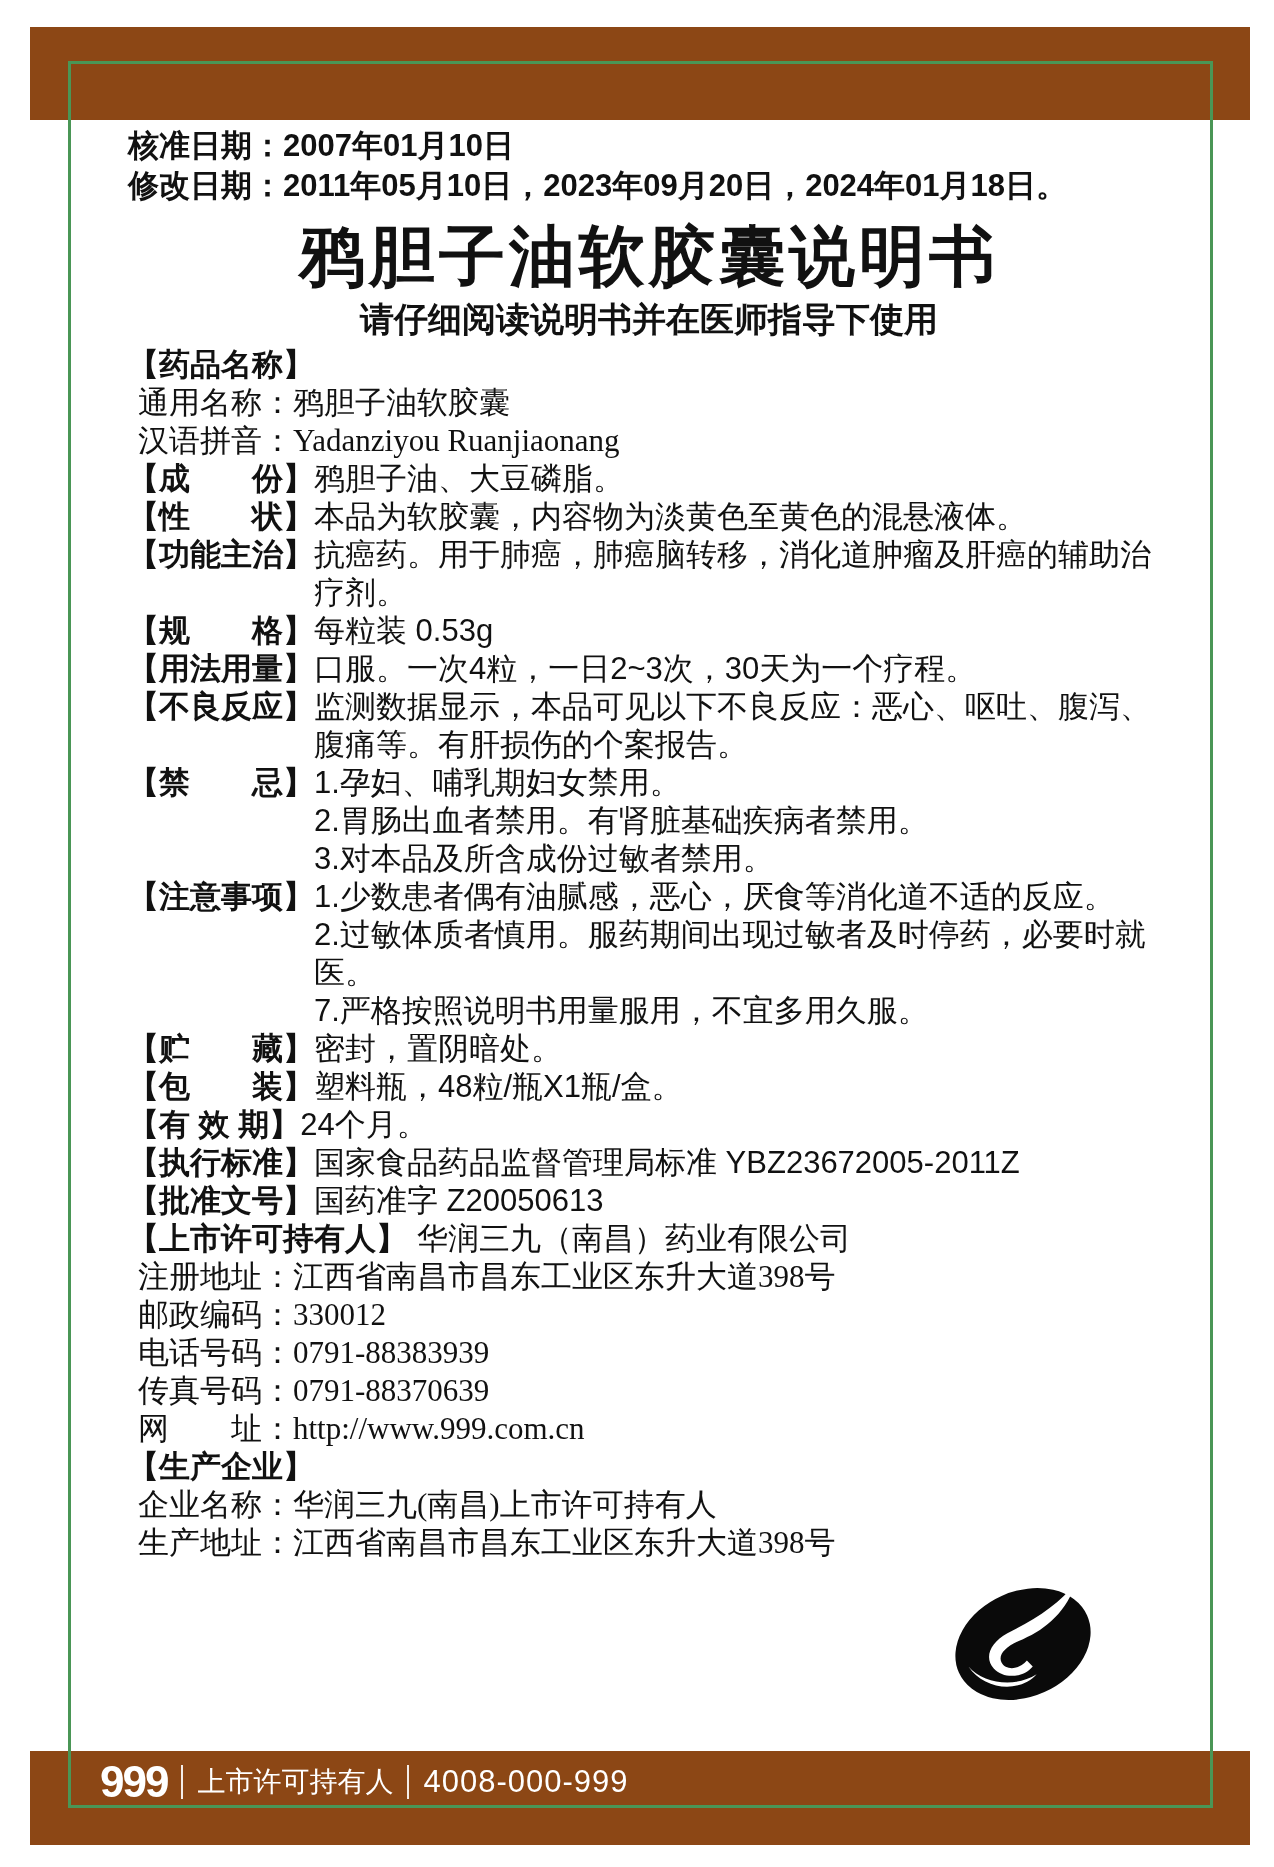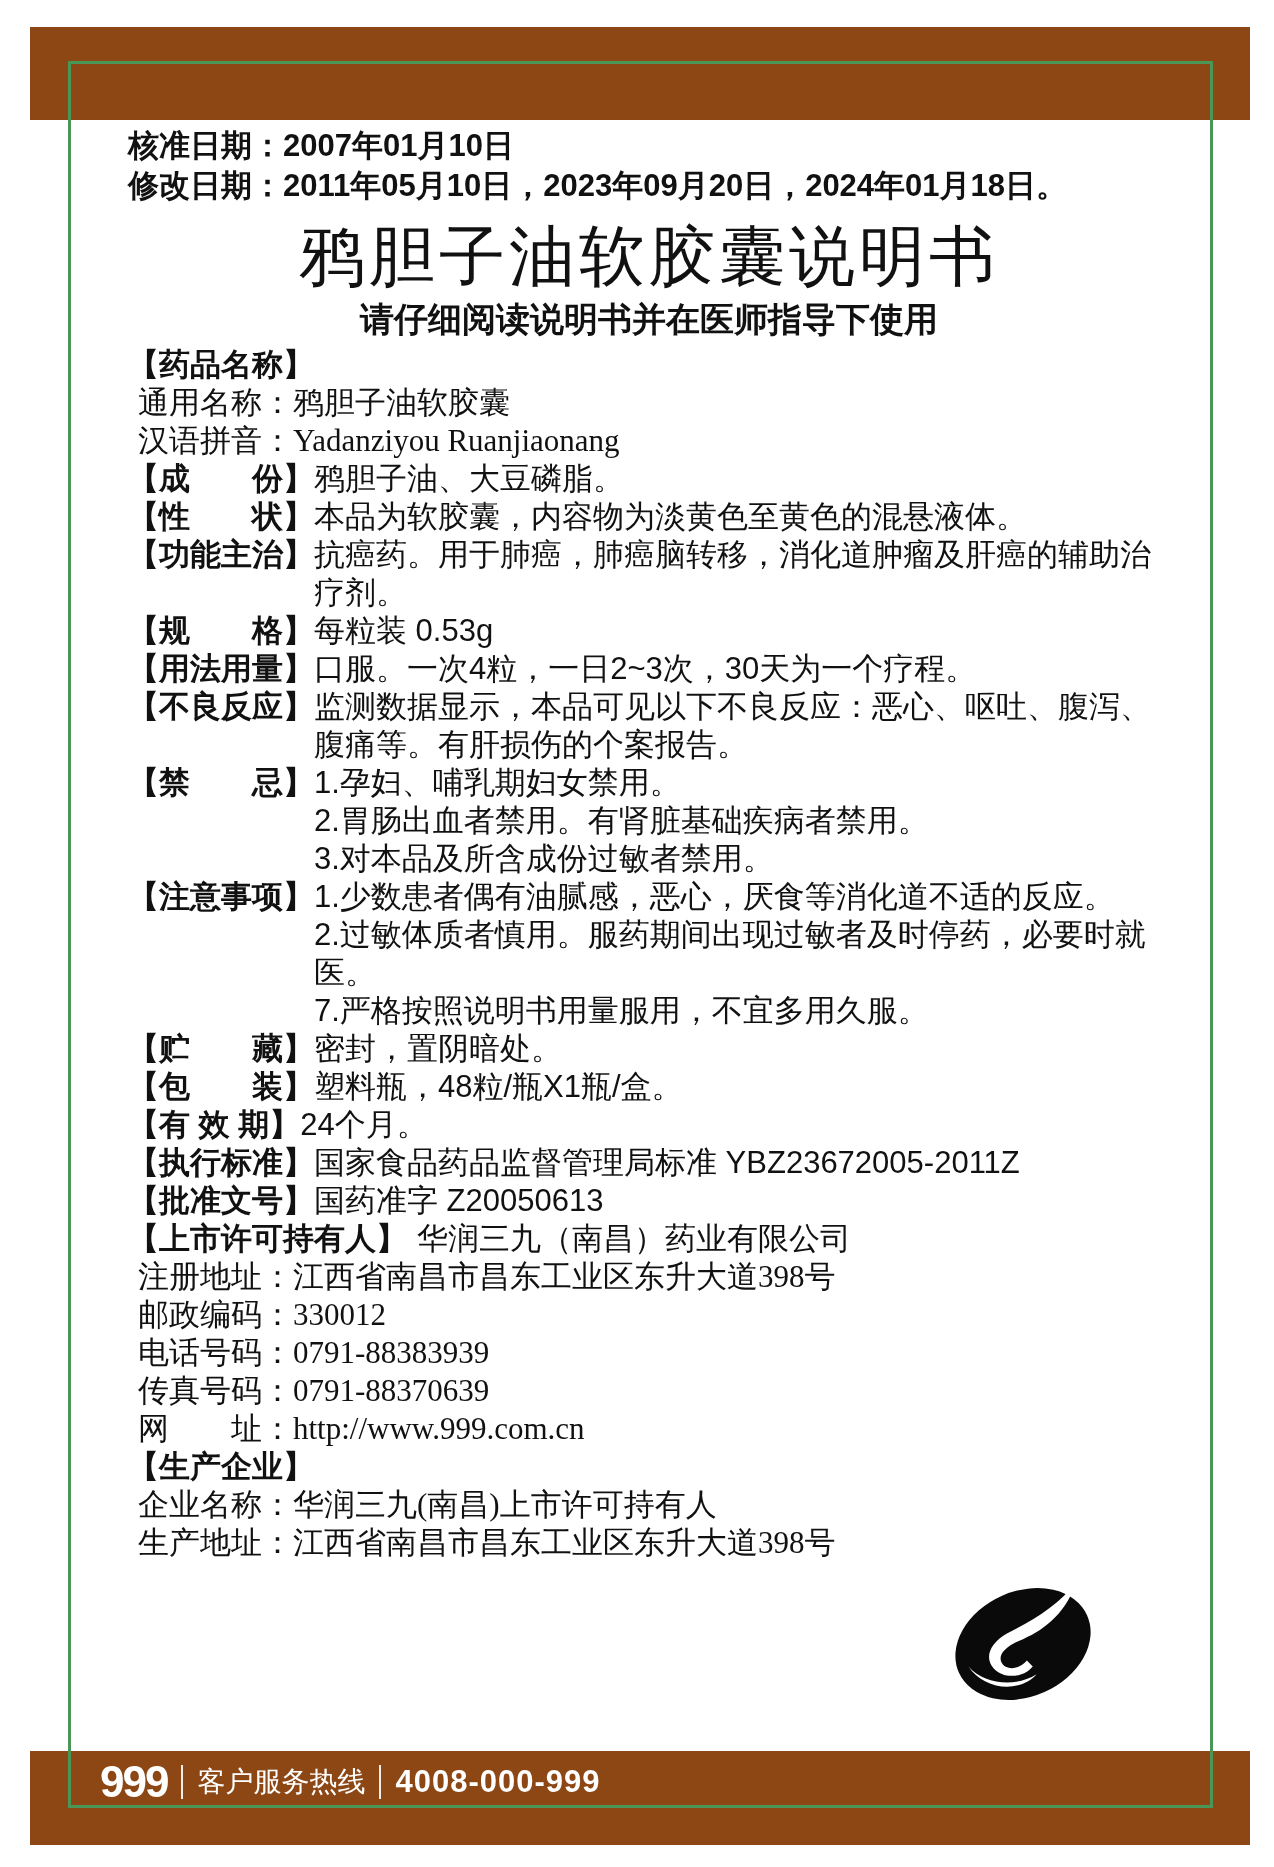--- a/index.html
+++ b/index.html
@@ -20,41 +20,41 @@
     position:absolute;left:68px;top:61px;width:1145px;height:1747px;
     border:3px solid var(--border_green);box-sizing:border-box;pointer-events:none;z-index:5;
   }
   .content{
     position:absolute;left:128px;top:126px;width:1042px;z-index:3;
     font-size:31px;line-height:38px;
   }
   .meta-line{white-space:nowrap;line-height:40px;font-weight:600;}
   .meta-line .v{font-weight:600;}
   .doc-title{
-    text-align:center;font-size:66px;line-height:72px;font-weight:400;
+    text-align:center;font-size:66px;line-height:72px;font-weight:700;
     letter-spacing:4px;margin:14px 0 6px 0;
   }
   .doc-subtitle{
     text-align:center;font-size:34px;line-height:42px;font-weight:700;margin-bottom:6px;
   }
   .row{display:flex;align-items:flex-start;}
   .row .lbl{flex:0 0 160px;font-weight:700;white-space:pre;}
   .row .cnt{flex:1 1 auto;min-width:0;}
   .row.sub{padding-left:10px;font-family:Liberation Serif, serif;}
   .row.sub .lbl{flex-basis:150px;font-weight:400;}
   .row.standalone .lbl{flex:0 0 auto;}
   .row.wide .lbl{flex:0 0 auto;margin-right:10px;}
   .footer-text{
     position:absolute;left:100px;top:1760px;z-index:6;display:flex;align-items:center;
     color:var(--footer_white);
   }
   .brand-999{font-size:44px;font-weight:900;letter-spacing:-2px;line-height:44px;}
   .footer-divider{width:2px;height:34px;background:var(--footer_white);opacity:.9;margin:0 14px;}
   .hotline-label{font-size:28px;}
-  .hotline-number{font-size:31px;font-weight:700;letter-spacing:1px;}
+  .hotline-number{font-size:31px;font-weight:400;letter-spacing:1px;}
   .logo-wrap{position:absolute;left:945px;top:1580px;width:156px;height:128px;z-index:4;}
   .logo-wrap svg{width:100%;height:100%;display:block;}
 </style>
 </head>
 <body>
 
 <div class="band top"></div>
 <div class="band bottom"></div>
 <div class="green-frame"></div>
 
@@ -254,16 +254,16 @@
       C92 40 118 24 134 2 Z"></path>
     <path fill="#ffffff" d="M24 88
       C40 106 72 110 94 96
       C76 116 40 112 24 88 Z"></path>
   </svg>
 </div>
 
 <div class="footer-text">
   <span class="brand-999">999</span>
   <span class="footer-divider"></span>
-  <span class="hotline-label">客户服务热线</span>
+  <span class="hotline-label">上市许可持有人</span>
   <span class="footer-divider"></span>
   <span class="hotline-number">4008-000-999</span>
 </div>
 
 </body></html>

